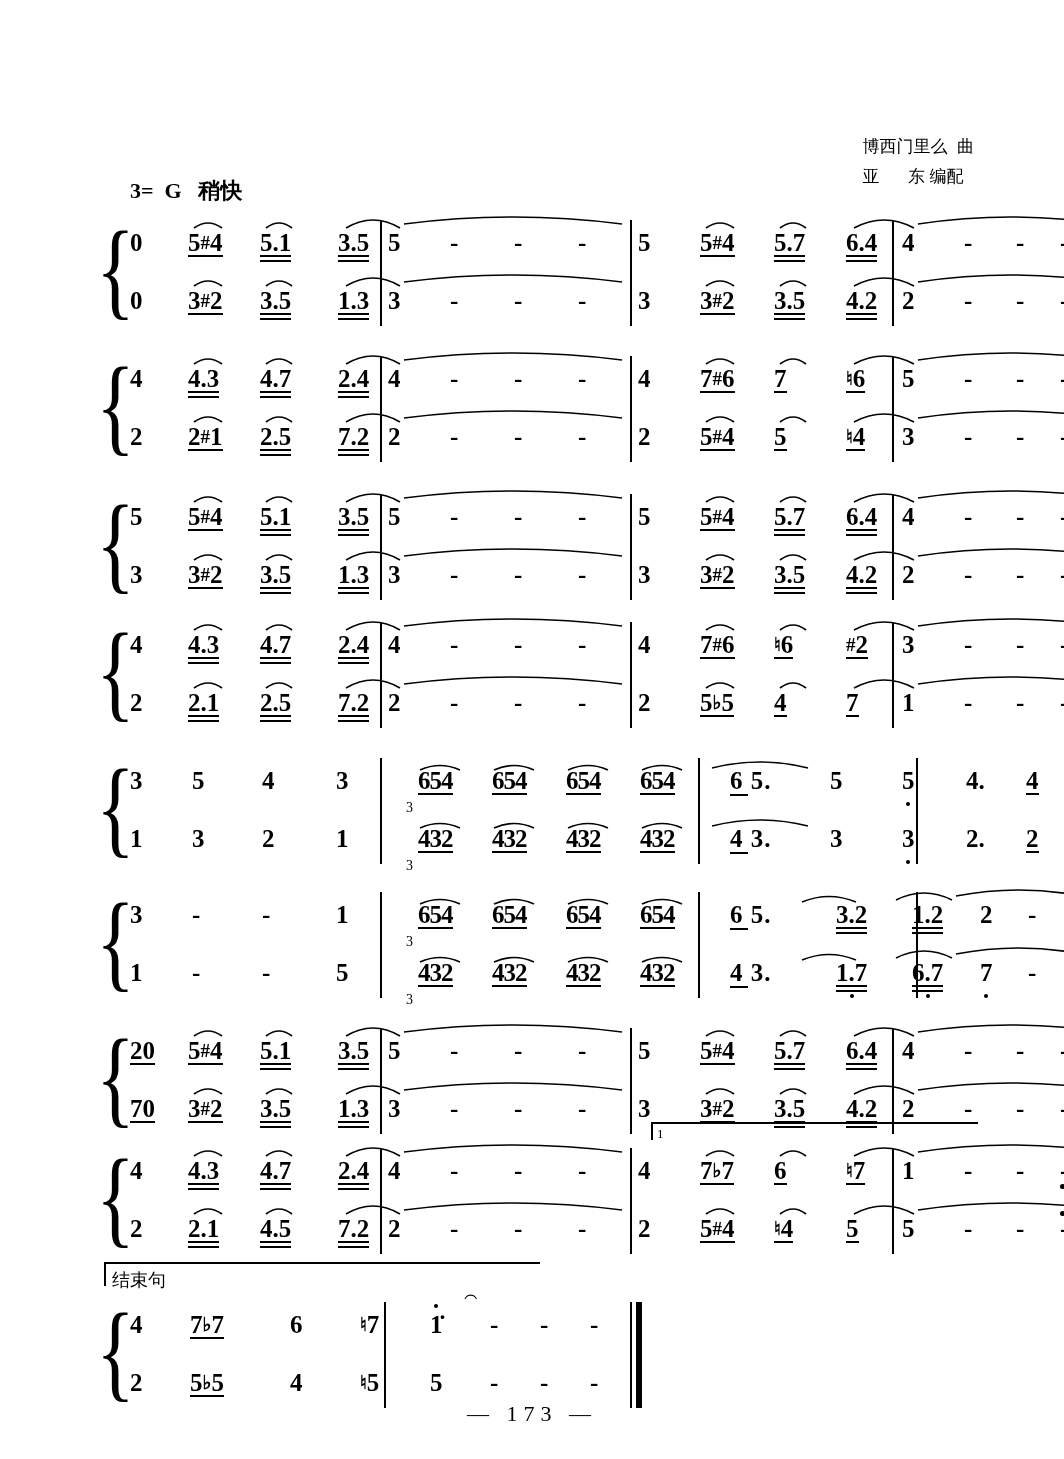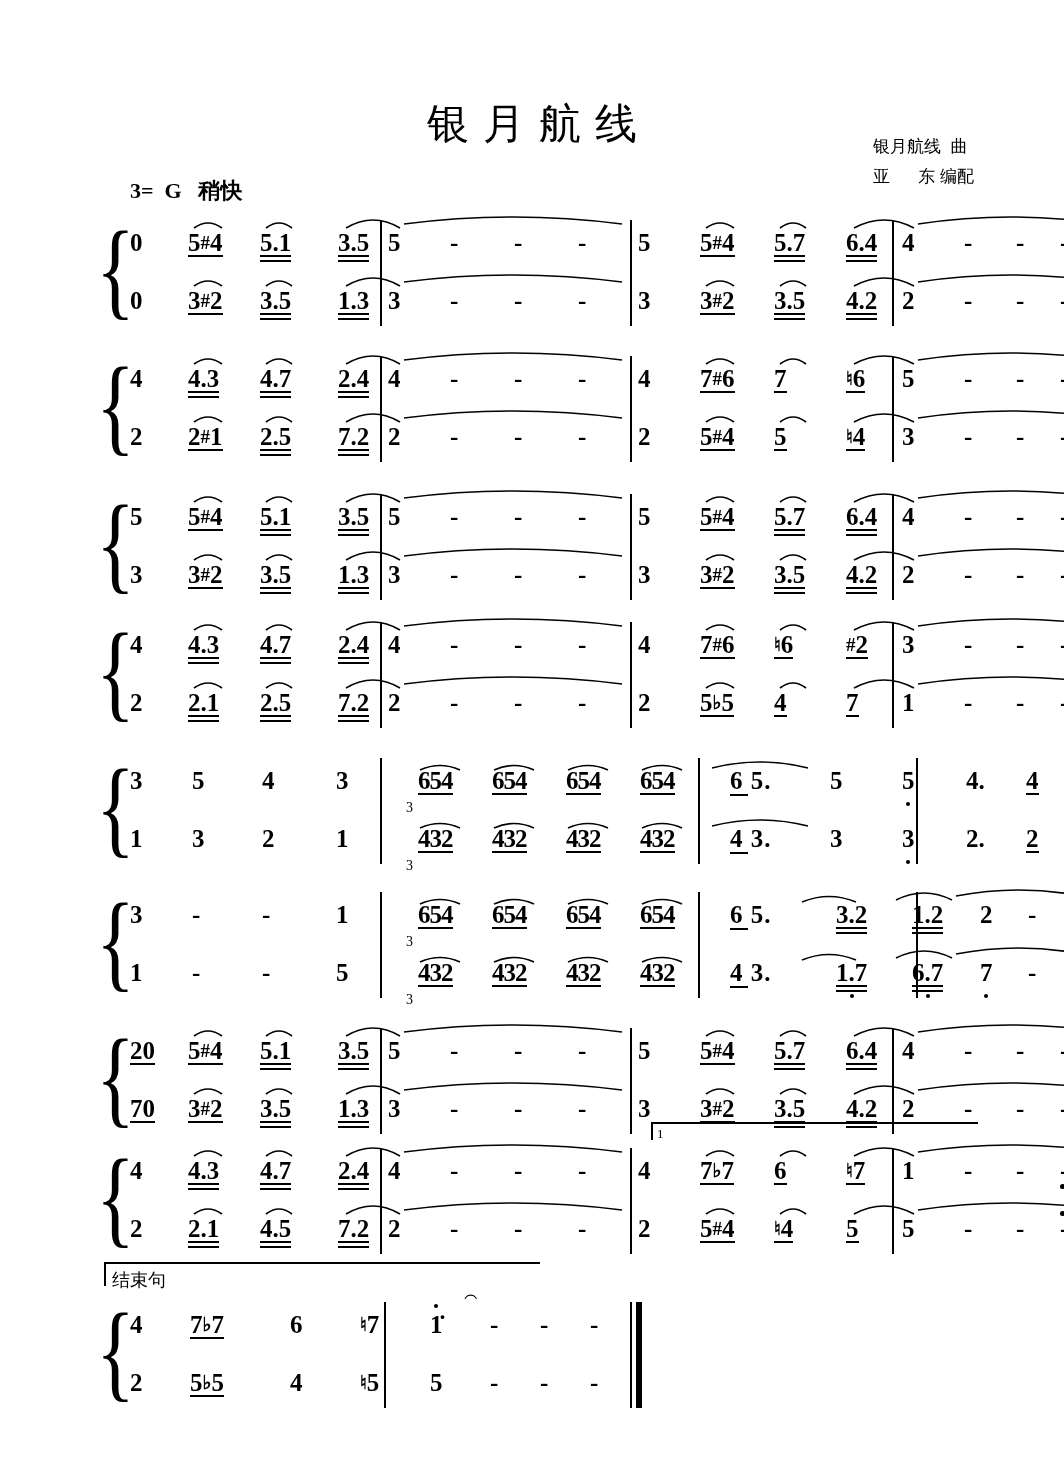--- a/index.html
+++ b/index.html
@@ -72,24 +72,23 @@
   .fermata{position:absolute;font-size:22px;line-height:10px;}
 
   .pagenum{position:absolute;left:0;right:0;bottom:32px;text-align:center;
     font-family:"Liberation Serif",serif;font-size:22px;letter-spacing:6px;}
 </style>
 </head>
 <body>
 
 <div class="page">
 
-  <div class="title">银月航线</div>
 
   <div class="credits">
-    <div class="credit-line">银月航线  曲</div>
+    <div class="credit-line">博西门里么  曲</div>
     <div class="credit-line">亚      东 编配</div>
   </div>
 
   <div class="keyline">3=  G   稍快</div>
 
   <div id="systems">
       <div class="system" style="top:218px;">
         <div class="brace">{</div>
         <div class="voice upper">
           <div class="note" style="left:0px;">0</div>
@@ -593,13 +592,14 @@
       </div>
     </div>
 
   <div class="ending" style="left:651px;top:1122px;width:325px;">
     <span>1</span>
   </div>
 
   <div class="codabox" style="left:104px;top:1262px;width:434px;"></div>
   <div class="codalabel" style="left:112px;top:1268px;">结束句</div>
 
+  <div class="pagenum">— 173 —</div>
 </div>
 
 </body></html>

